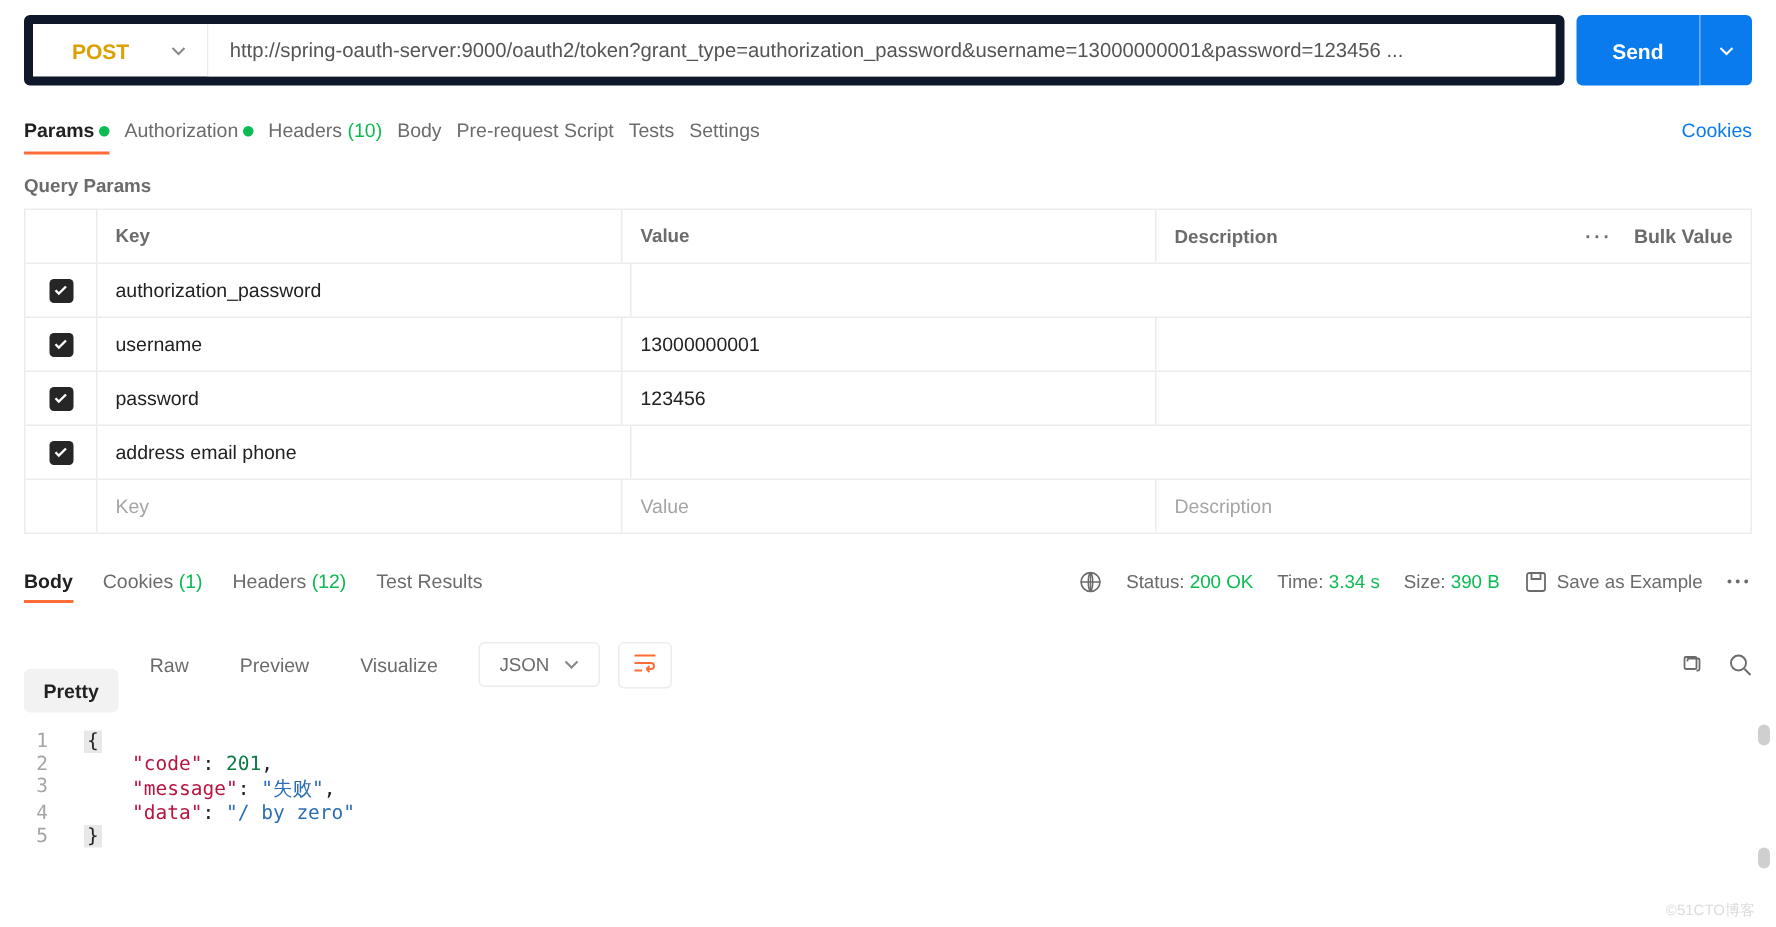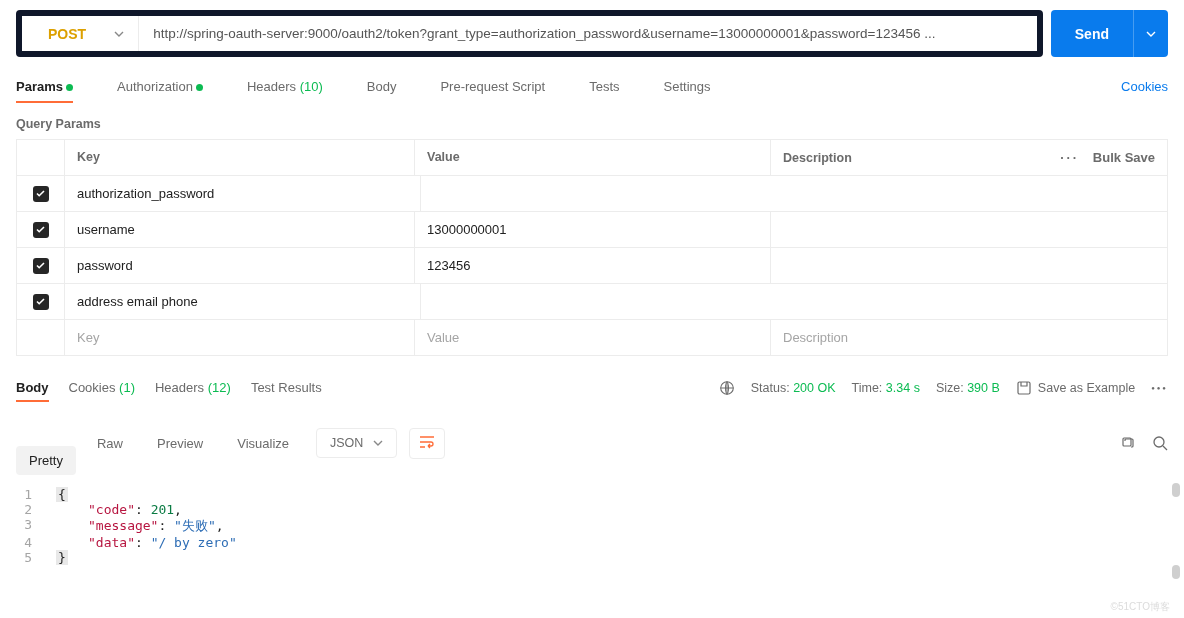--- a/index.html
+++ b/index.html
@@ -6,21 +6,21 @@
 body { font-family: -apple-system, BlinkMacSystemFont, "Segoe UI", sans-serif; font-size: 13px; color: #212121; background: #fff; }
 
 .request-bar { display: flex; gap: 8px; padding: 10px 16px; align-items: stretch; }
 .method-url { display: flex; flex: 1; border: 6px solid #0f172a; border-radius: 4px; overflow: hidden; padding-left: 12px; }
 .method-select { display: flex; align-items: center; gap: 28px; padding: 0 14px; color: #dca000; font-weight: 600; font-size: 14px; cursor: pointer; border-right: 1px solid #ececec; }
 .url-input { flex: 1; padding: 10px 14px; font-size: 13.5px; border: none; outline: none; color: #555; }
 .send-btn { display: flex; align-items: stretch; }
 .send-main { background: #097bed; color: #fff; font-weight: 600; font-size: 14px; border: none; padding: 0 24px; border-radius: 4px 0 0 4px; cursor: pointer; }
 .send-caret { background: #097bed; border: none; border-left: 1px solid rgba(255,255,255,.25); padding: 0 12px; border-radius: 0 4px 4px 0; cursor: pointer; display: flex; align-items: center; }
 
-.req-tabs { display: flex; align-items: center; padding: 4px 16px 0; gap: 44px; border-bottom: 1px solid transparent; }
+.req-tabs { display: flex; align-items: center; padding: 4px 16px 0; gap: 10px; border-bottom: 1px solid transparent; }
 .req-tab { padding: 8px 0; font-size: 13px; color: #6b6b6b; cursor: pointer; position: relative; }
 .req-tab.active { color: #212121; font-weight: 600; }
 .req-tab.active::after { content:""; position:absolute; left:0; right:0; bottom:-1px; height:2px; background:#ff6c37; }
 .dot-green { display:inline-block; width:7px; height:7px; border-radius:50%; background:#0cbb52; margin-left:3px; vertical-align:middle; }
 .count { color:#0cbb52; }
 .spacer { flex:1; }
 .cookies-link { color:#097bed; font-size:13px; cursor:pointer; }
 
 .section-label { font-size:12.5px; color:#6b6b6b; font-weight:600; padding:14px 16px 8px; }
 
@@ -43,21 +43,21 @@
 .resp-tab { font-size:13px; color:#6b6b6b; cursor:pointer; padding:6px 0; position:relative; }
 .resp-tab.active { color:#212121; font-weight:600; }
 .resp-tab.active::after { content:""; position:absolute; left:0; right:0; bottom:-1px; height:2px; background:#ff6c37; }
 .resp-tab .ct { color:#0cbb52; }
 .resp-meta { margin-left:auto; display:flex; align-items:center; gap:16px; font-size:12.5px; color:#6b6b6b; }
 .meta-val { color:#0cbb52; }
 .save-ex { display:flex; align-items:center; gap:6px; color:#6b6b6b; cursor:pointer; }
 
 .view-toolbar { display:flex; align-items:center; gap:8px; padding:10px 16px 6px; }
 .view-tab { padding:7px 13px; font-size:13px; color:#6b6b6b; cursor:pointer; border-radius:4px; }
-.view-tab.active { background:#f2f2f2; color:#212121; font-weight:400;margin-top:35px; }
+.view-tab.active { background:#f2f2f2; color:#212121; font-weight:700;margin-top:35px; }
 .format-select { display:flex; align-items:center; gap:10px; padding:7px 13px; border:1px solid #ececec; border-radius:4px; font-size:12.5px; color:#6b6b6b; cursor:pointer; margin-left:6px; }
 .wrap-btn { padding:6px 9px; border:1px solid #ececec; border-radius:4px; cursor:pointer; margin-left:4px; }
 .toolbar-right { margin-left:auto; display:flex; gap:16px; }
 
 .code-area { font-family: ui-monospace, Menlo, Consolas, monospace; font-size:13px; padding:6px 16px 16px; position:relative; }
 .code-line { display:flex; }
 .ln { width:40px; text-align:right; color:#a5a5a5; padding-right:24px; user-select:none; }
 .code { white-space:pre; }
 .kw { color:#b71540; }
 .num { color:#0a7b43; }
@@ -112,21 +112,21 @@
 
 <div class="params-table">
   <div class="pt-row pt-header">
     <div class="pt-check"></div>
     <div class="pt-key">Key</div>
     <div class="pt-value">Value</div>
     <div class="pt-desc">
       <span>Description</span>
       <span class="pt-actions">
         <span class="dots">···</span>
-        <span class="bulk-edit">Bulk Save</span>
+        <span class="bulk-edit">Bulk Value</span>
       </span>
     </div>
   </div>
 
   <div class="pt-row">
     <div class="pt-check">
         <div class="chk">
           <svg width="11" height="11" viewBox="0 0 11 11">
             <path d="M2 5.5l2.2 2.2L9 3" stroke="#fff" stroke-width="1.6" fill="none"></path>
           </svg>

